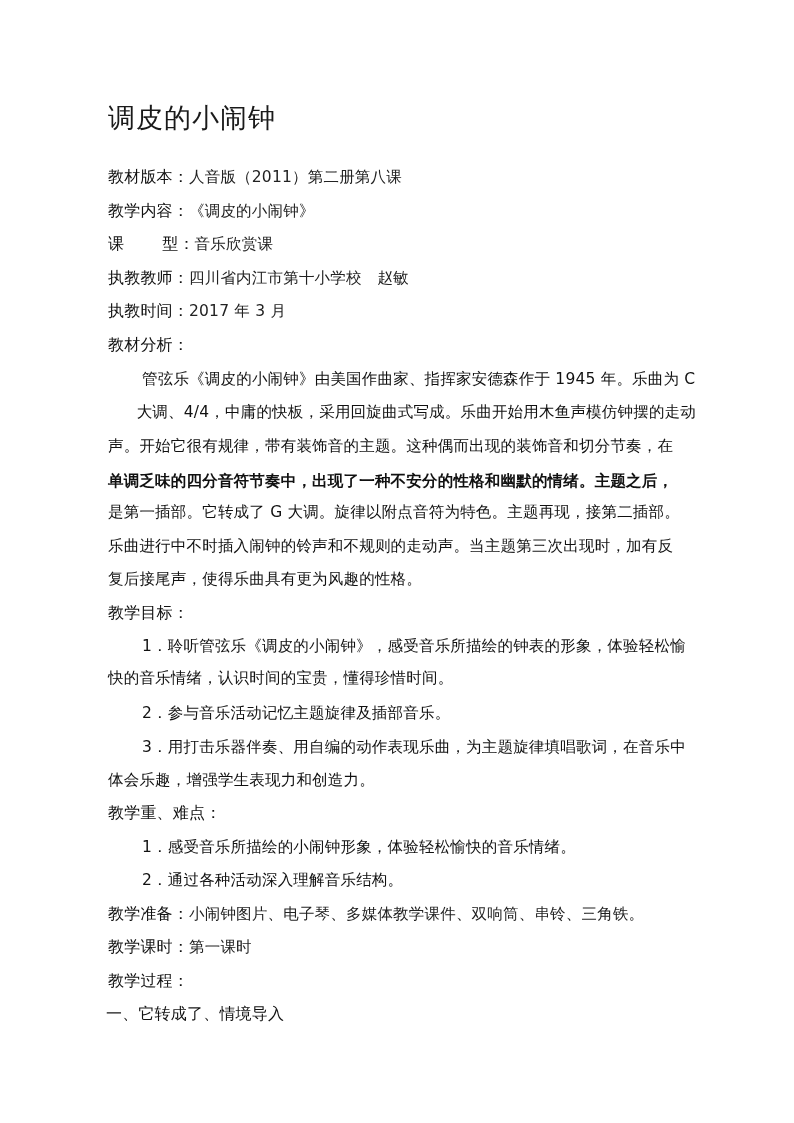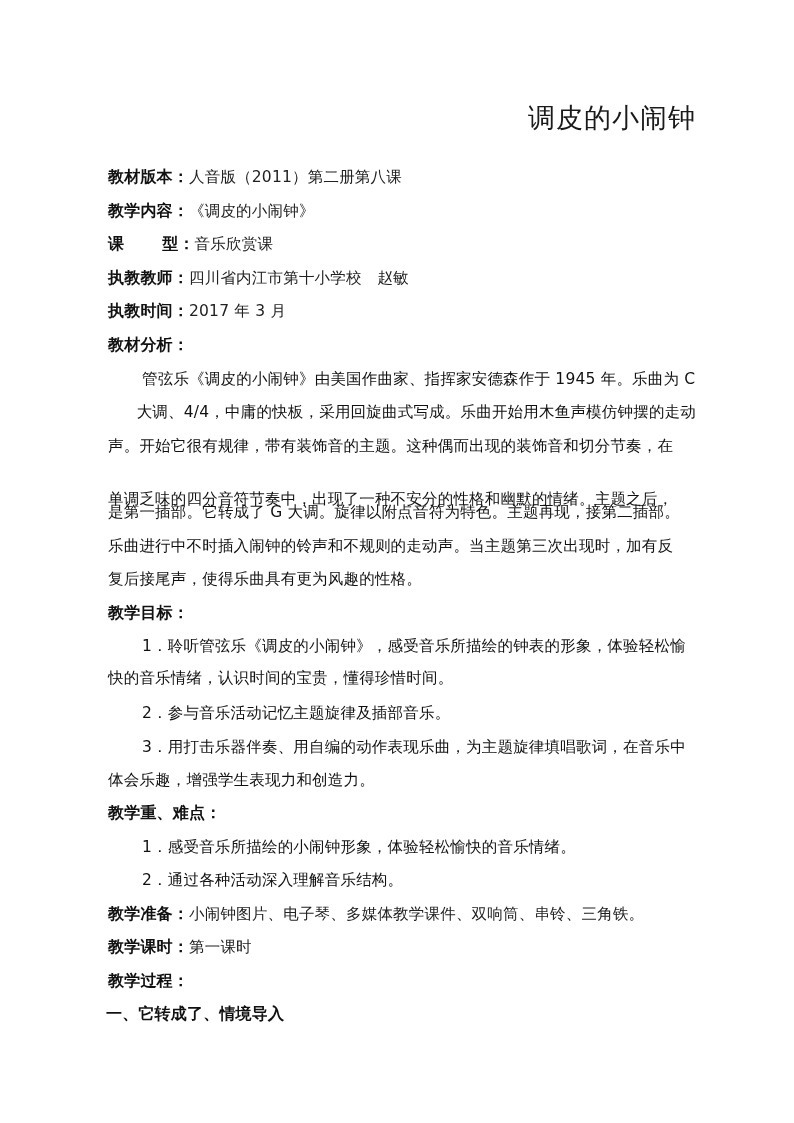--- a/index.html
+++ b/index.html
@@ -19,37 +19,37 @@
       position: absolute;
       left: 108px;
       top: 0;
       width: 588px;
     }
     .title {
       position: absolute;
       left: 0;
       width: 588px;
       top: 98px;
-      text-align: right;
+      text-align: left;
       font-size: 27px;
       line-height: 40px;
       letter-spacing: 1px;
       color: #1a1a1a;
     }
     .line {
       position: absolute;
       left: 0;
       width: 588px;
       font-size: 15.5px;
       line-height: 22px;
       white-space: nowrap;
       letter-spacing: 0.2px;
     }
     .label {
-      font-weight: bold;
+      font-weight: normal;
       font-size: 16px;
     }
     .value {
       font-weight: normal;
       color: #222;
       margin-top: 44px;
     }
     .indent {
       padding-left: 34px;
     }
@@ -80,21 +80,21 @@
   <div class="line" style="top:300px;">
     <span class="label">执教时间：</span><span class="value">2017 年 3 月</span>
   </div>
 
   <div class="line" style="top:334px;">
     <span class="label">教材分析：</span>
   </div>
   <div class="line indent" style="top:368px;">管弦乐《调皮的小闹钟》由美国作曲家、指挥家安德森作于 1945 年。乐曲为 C</div>
   <div class="line" style="top:401px;text-align:right;">大调、4/4，中庸的快板，采用回旋曲式写成。乐曲开始用木鱼声模仿钟摆的走动</div>
   <div class="line" style="top:435px;">声。开始它很有规律，带有装饰音的主题。这种偶而出现的装饰音和切分节奏，在</div>
-  <div class="line" style="top:488px;">单调乏味的四分音符节奏中，出现了一种不安分的性格和幽默的情绪。主题之后，</div>
+  <div class="line" style="top:470px;font-weight:bold;">单调乏味的四分音符节奏中，出现了一种不安分的性格和幽默的情绪。主题之后，</div>
   <div class="line" style="top:501px;">是第一插部。它转成了 G 大调。旋律以附点音符为特色。主题再现，接第二插部。</div>
   <div class="line" style="top:535px;">乐曲进行中不时插入闹钟的铃声和不规则的走动声。当主题第三次出现时，加有反</div>
   <div class="line" style="top:568px;">复后接尾声，使得乐曲具有更为风趣的性格。</div>
 
   <div class="line" style="top:602px;">
     <span class="label">教学目标：</span>
   </div>
   <div class="line indent" style="top:635px;">1．聆听管弦乐《调皮的小闹钟》，感受音乐所描绘的钟表的形象，体验轻松愉</div>
   <div class="line" style="top:668px;font-family:Liberation Mono, monospace;">快的音乐情绪，认识时间的宝贵，懂得珍惜时间。</div>
   <div class="line indent" style="top:702px;">2．参与音乐活动记忆主题旋律及插部音乐。</div>

